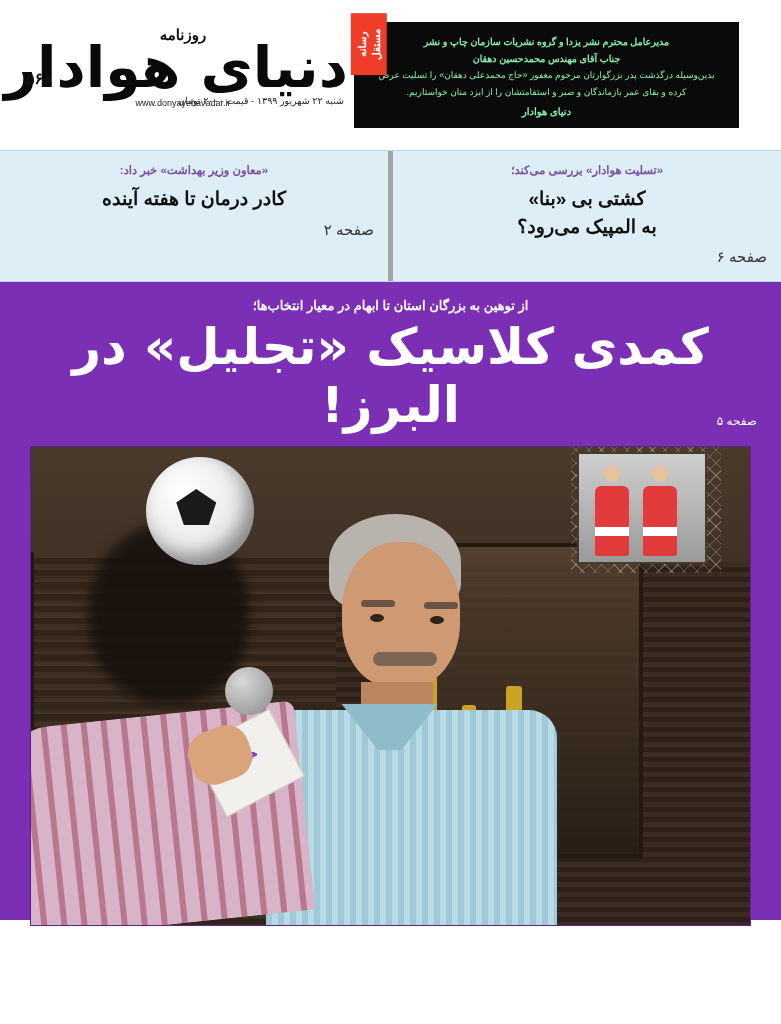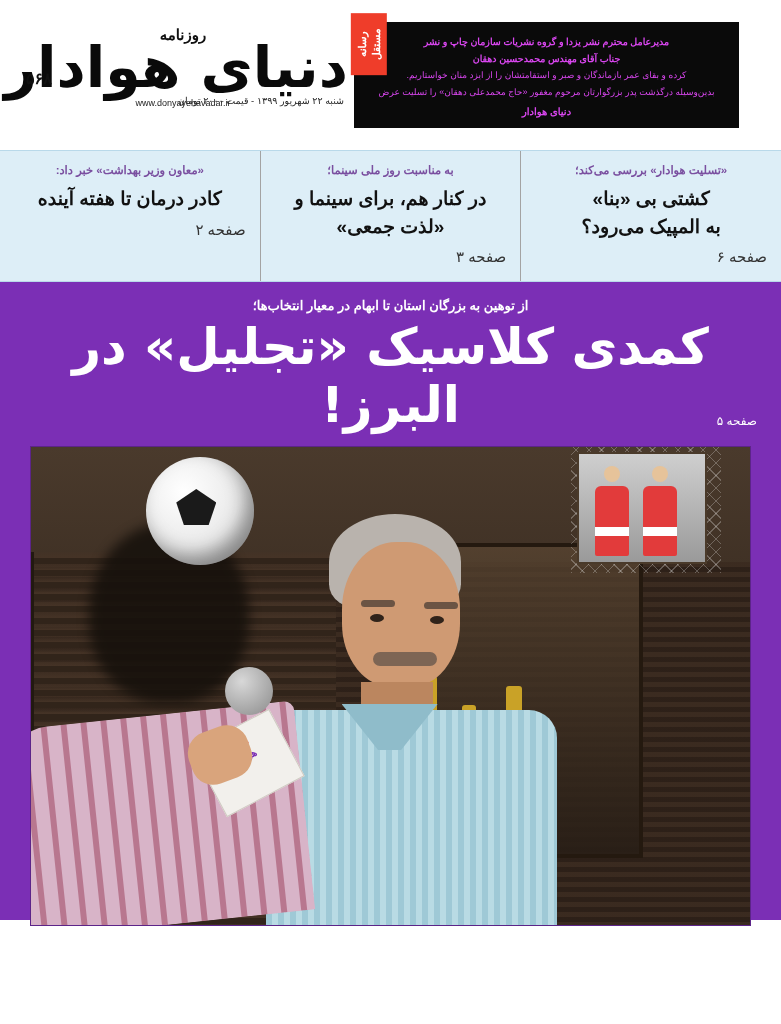--- a/index.html
+++ b/index.html
@@ -91,21 +91,21 @@
     position: absolute;
     right: 4px;
     bottom: 2px;
     font-size: 9.5px;
     color: #222;
     white-space: nowrap;
   }
 
   .obituary {
     background: #0a0a0a;
-    color: #d946ef;
+    color: #86efac;
     flex: 1;
     margin-left: 6px;
     margin-right: 24px;
     padding: 10px 14px 8px 14px;
     box-sizing: border-box;
     text-align: center;
     height: 106px;
     display: flex;
     flex-direction: column;
     justify-content: center;
@@ -133,21 +133,21 @@
     border-bottom: 1px solid #b9d9ea;
     height: 130px;
   }
   .teaser {
     flex: 1;
     padding: 12px 14px 8px 14px;
     box-sizing: border-box;
     text-align: center;
     position: relative;
   }
-  .teaser + .teaser { border-right: 1px solid #a3a3a3; }
+  .teaser + .teaser { border-right: 5px solid #a3a3a3; }
   .teaser .kicker {
     font-size: 11.5px;
     color: #7a4fa0;
     font-weight: bold;
     margin-bottom: 8px;
   }
   .teaser .headline {
     font-size: 19px;
     font-weight: bold;
     color: #111;
@@ -403,42 +403,36 @@
       <div class="logo-kicker">روزنامه</div>
       <div class="logo-title">دنیای هوادار</div>
       <div class="logo-sub">www.donyayehavadar.ir</div>
       <div class="issue-no">۵۶۸</div>
       <div class="issue-date">شنبه ۲۲ شهریور ۱۳۹۹ - قیمت ۲۰۰۰ تومان</div>
     </div>
 
     <div class="obituary">
       <div class="ln">مدیرعامل محترم نشر یزدا و گروه نشریات سازمان چاپ و نشر</div>
       <div class="ln">جناب آقای مهندس محمدحسین دهقان</div>
+      <div class="ln small">بدین‌وسیله درگذشت پدر بزرگوارتان مرحوم مغفور «حاج محمدعلی دهقان» را تسلیت عرض</div>
       <div class="ln small">کرده و بقای عمر بازماندگان و صبر و استقامتشان را از ایزد منان خواستاریم.</div>
-      <div class="ln small">بدین‌وسیله درگذشت پدر بزرگوارتان مرحوم مغفور «حاج محمدعلی دهقان» را تسلیت عرض</div>
       <div class="sign">دنیای هوادار</div>
     </div>
 
   </div>
 
   <div class="teasers">
 
     <div class="teaser">
       <div class="kicker">«تسلیت هوادار» بررسی می‌کند؛</div>
       <div class="headline">کشتی بی «بنا»</div>
       <div class="headline">به المپیک می‌رود؟</div>
       <div class="pageref">صفحه ۶</div>
     </div>
 
-    <div class="teaser">
-      <div class="kicker">به مناسبت روز ملی سینما؛</div>
-      <div class="headline">در کنار هم، برای سینما و</div>
-      <div class="headline">«لذت جمعی»</div>
-      <div class="pageref">صفحه ۳</div>
-    </div>
 
     <div class="teaser">
       <div class="kicker">«معاون وزیر بهداشت» خبر داد:</div>
       <div class="headline">کادر درمان تا هفته آینده</div>
       <div class="pageref">صفحه ۲</div>
     </div>
 
   </div>
 
   <div class="main-block">

